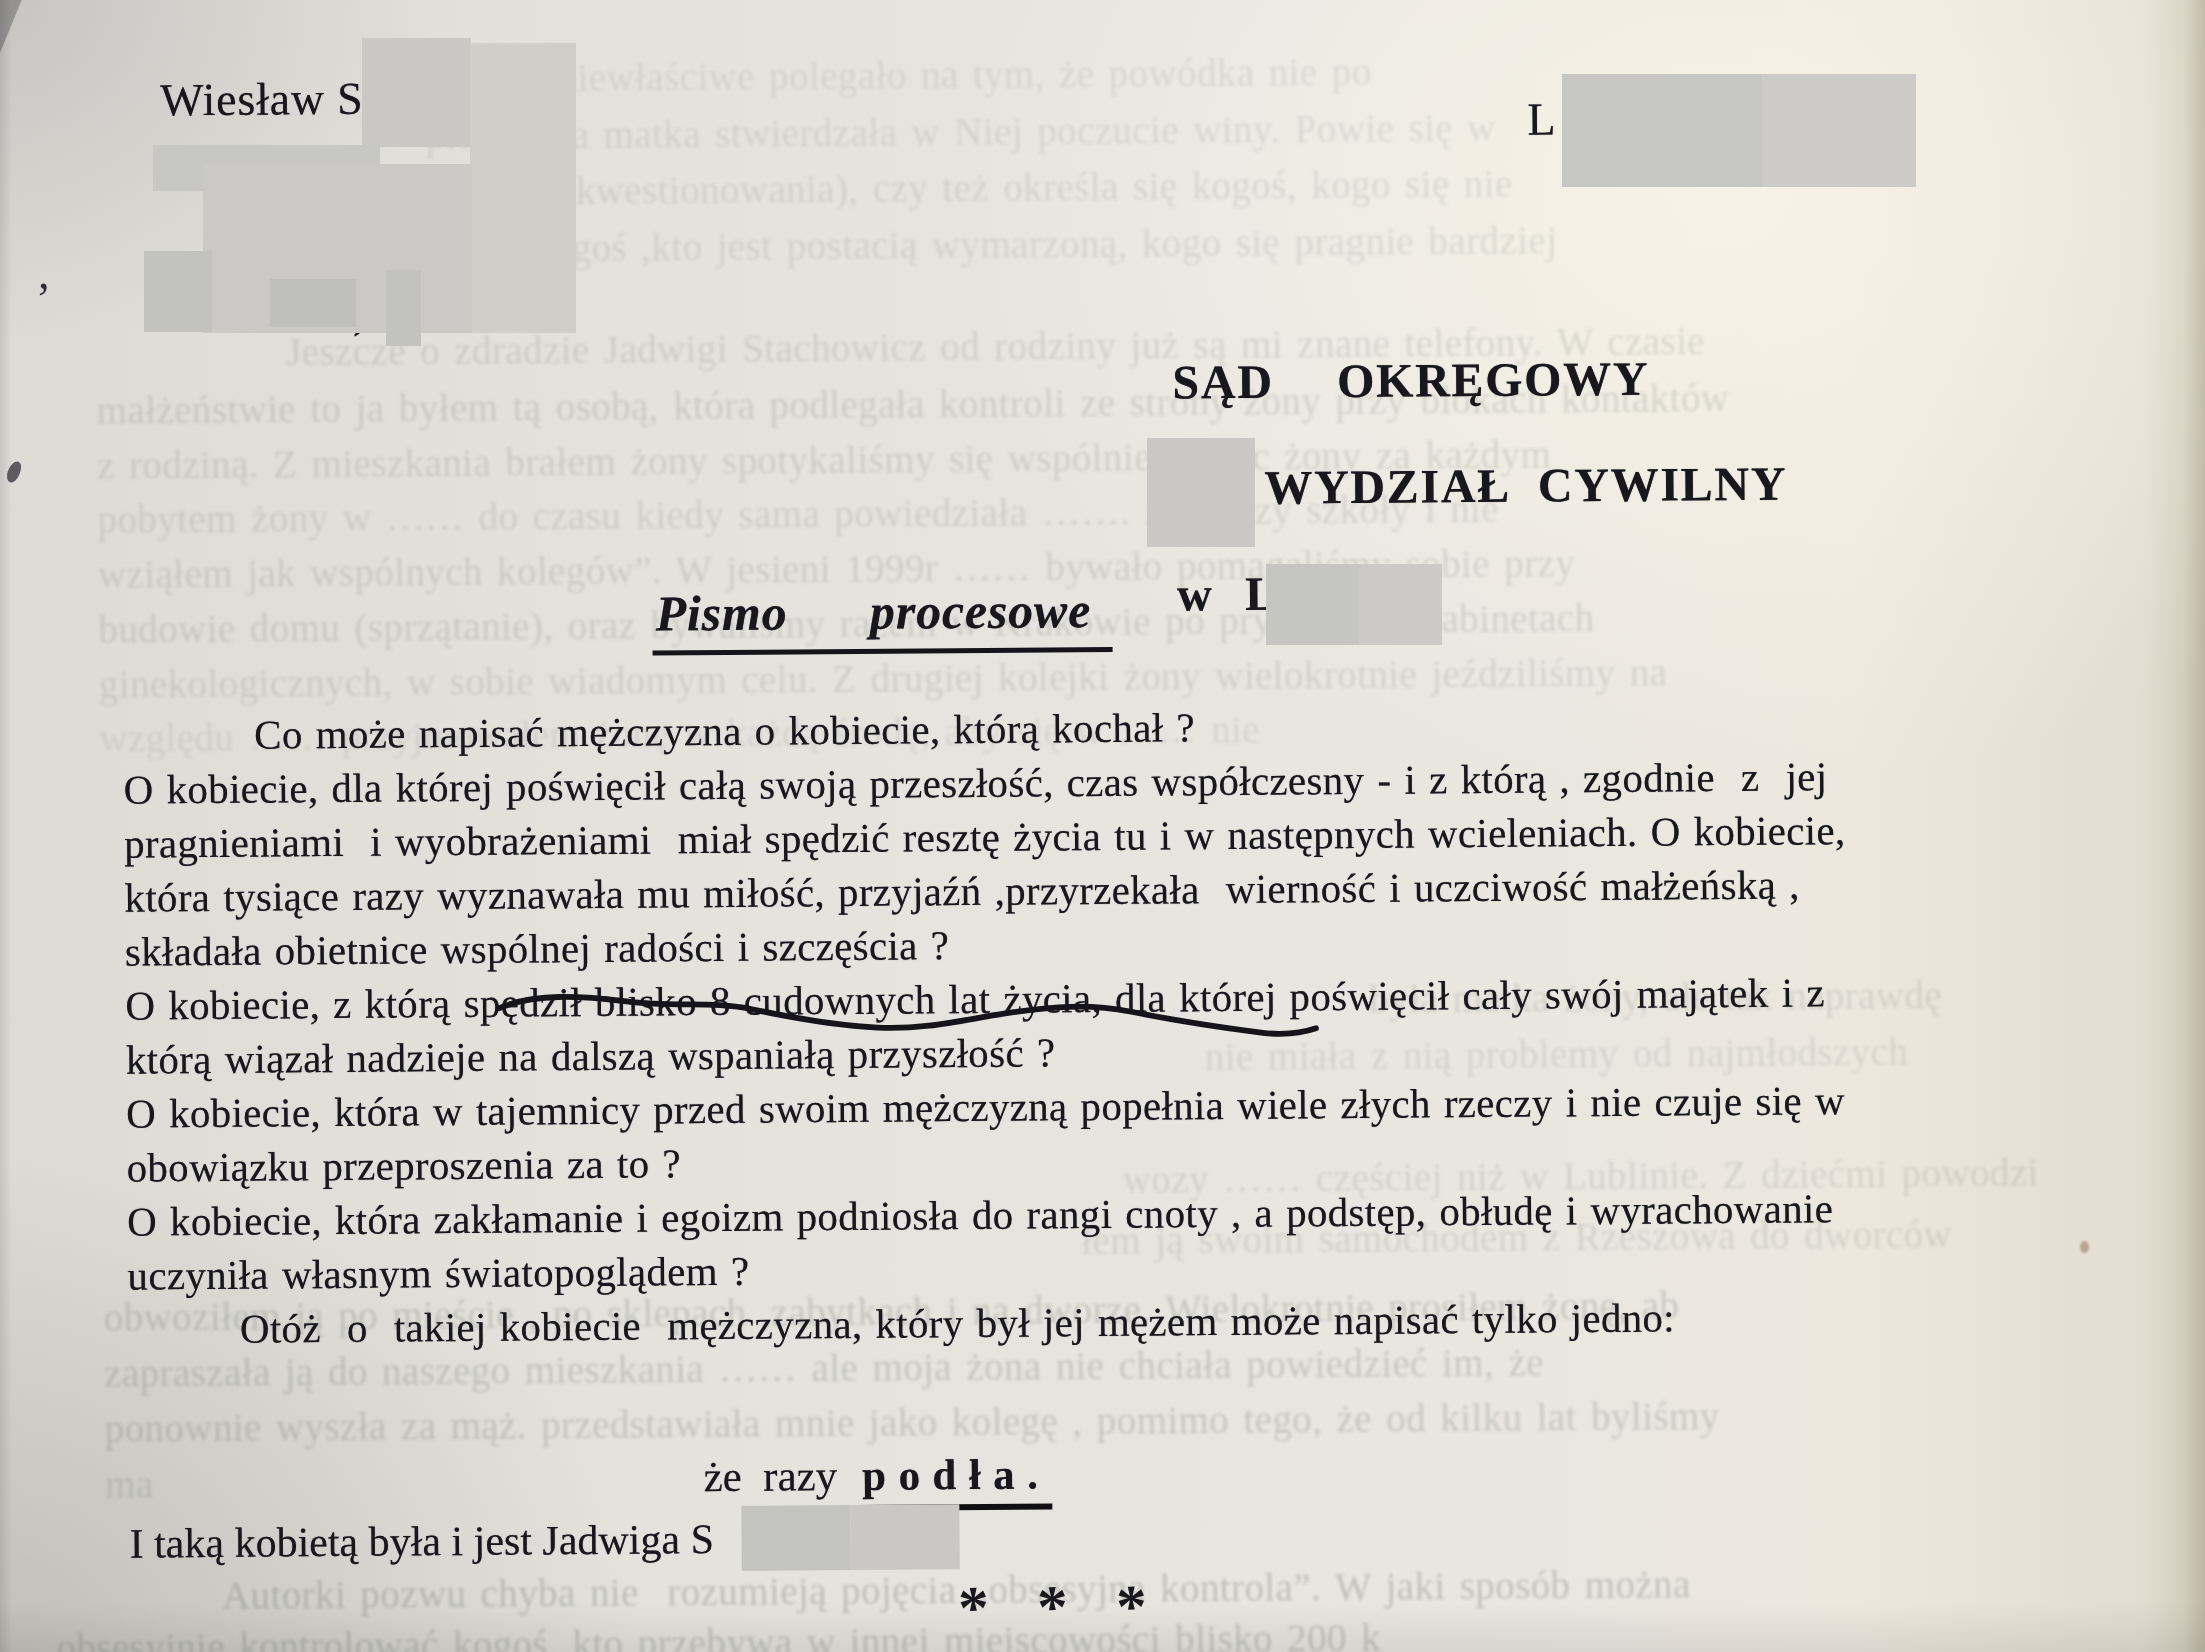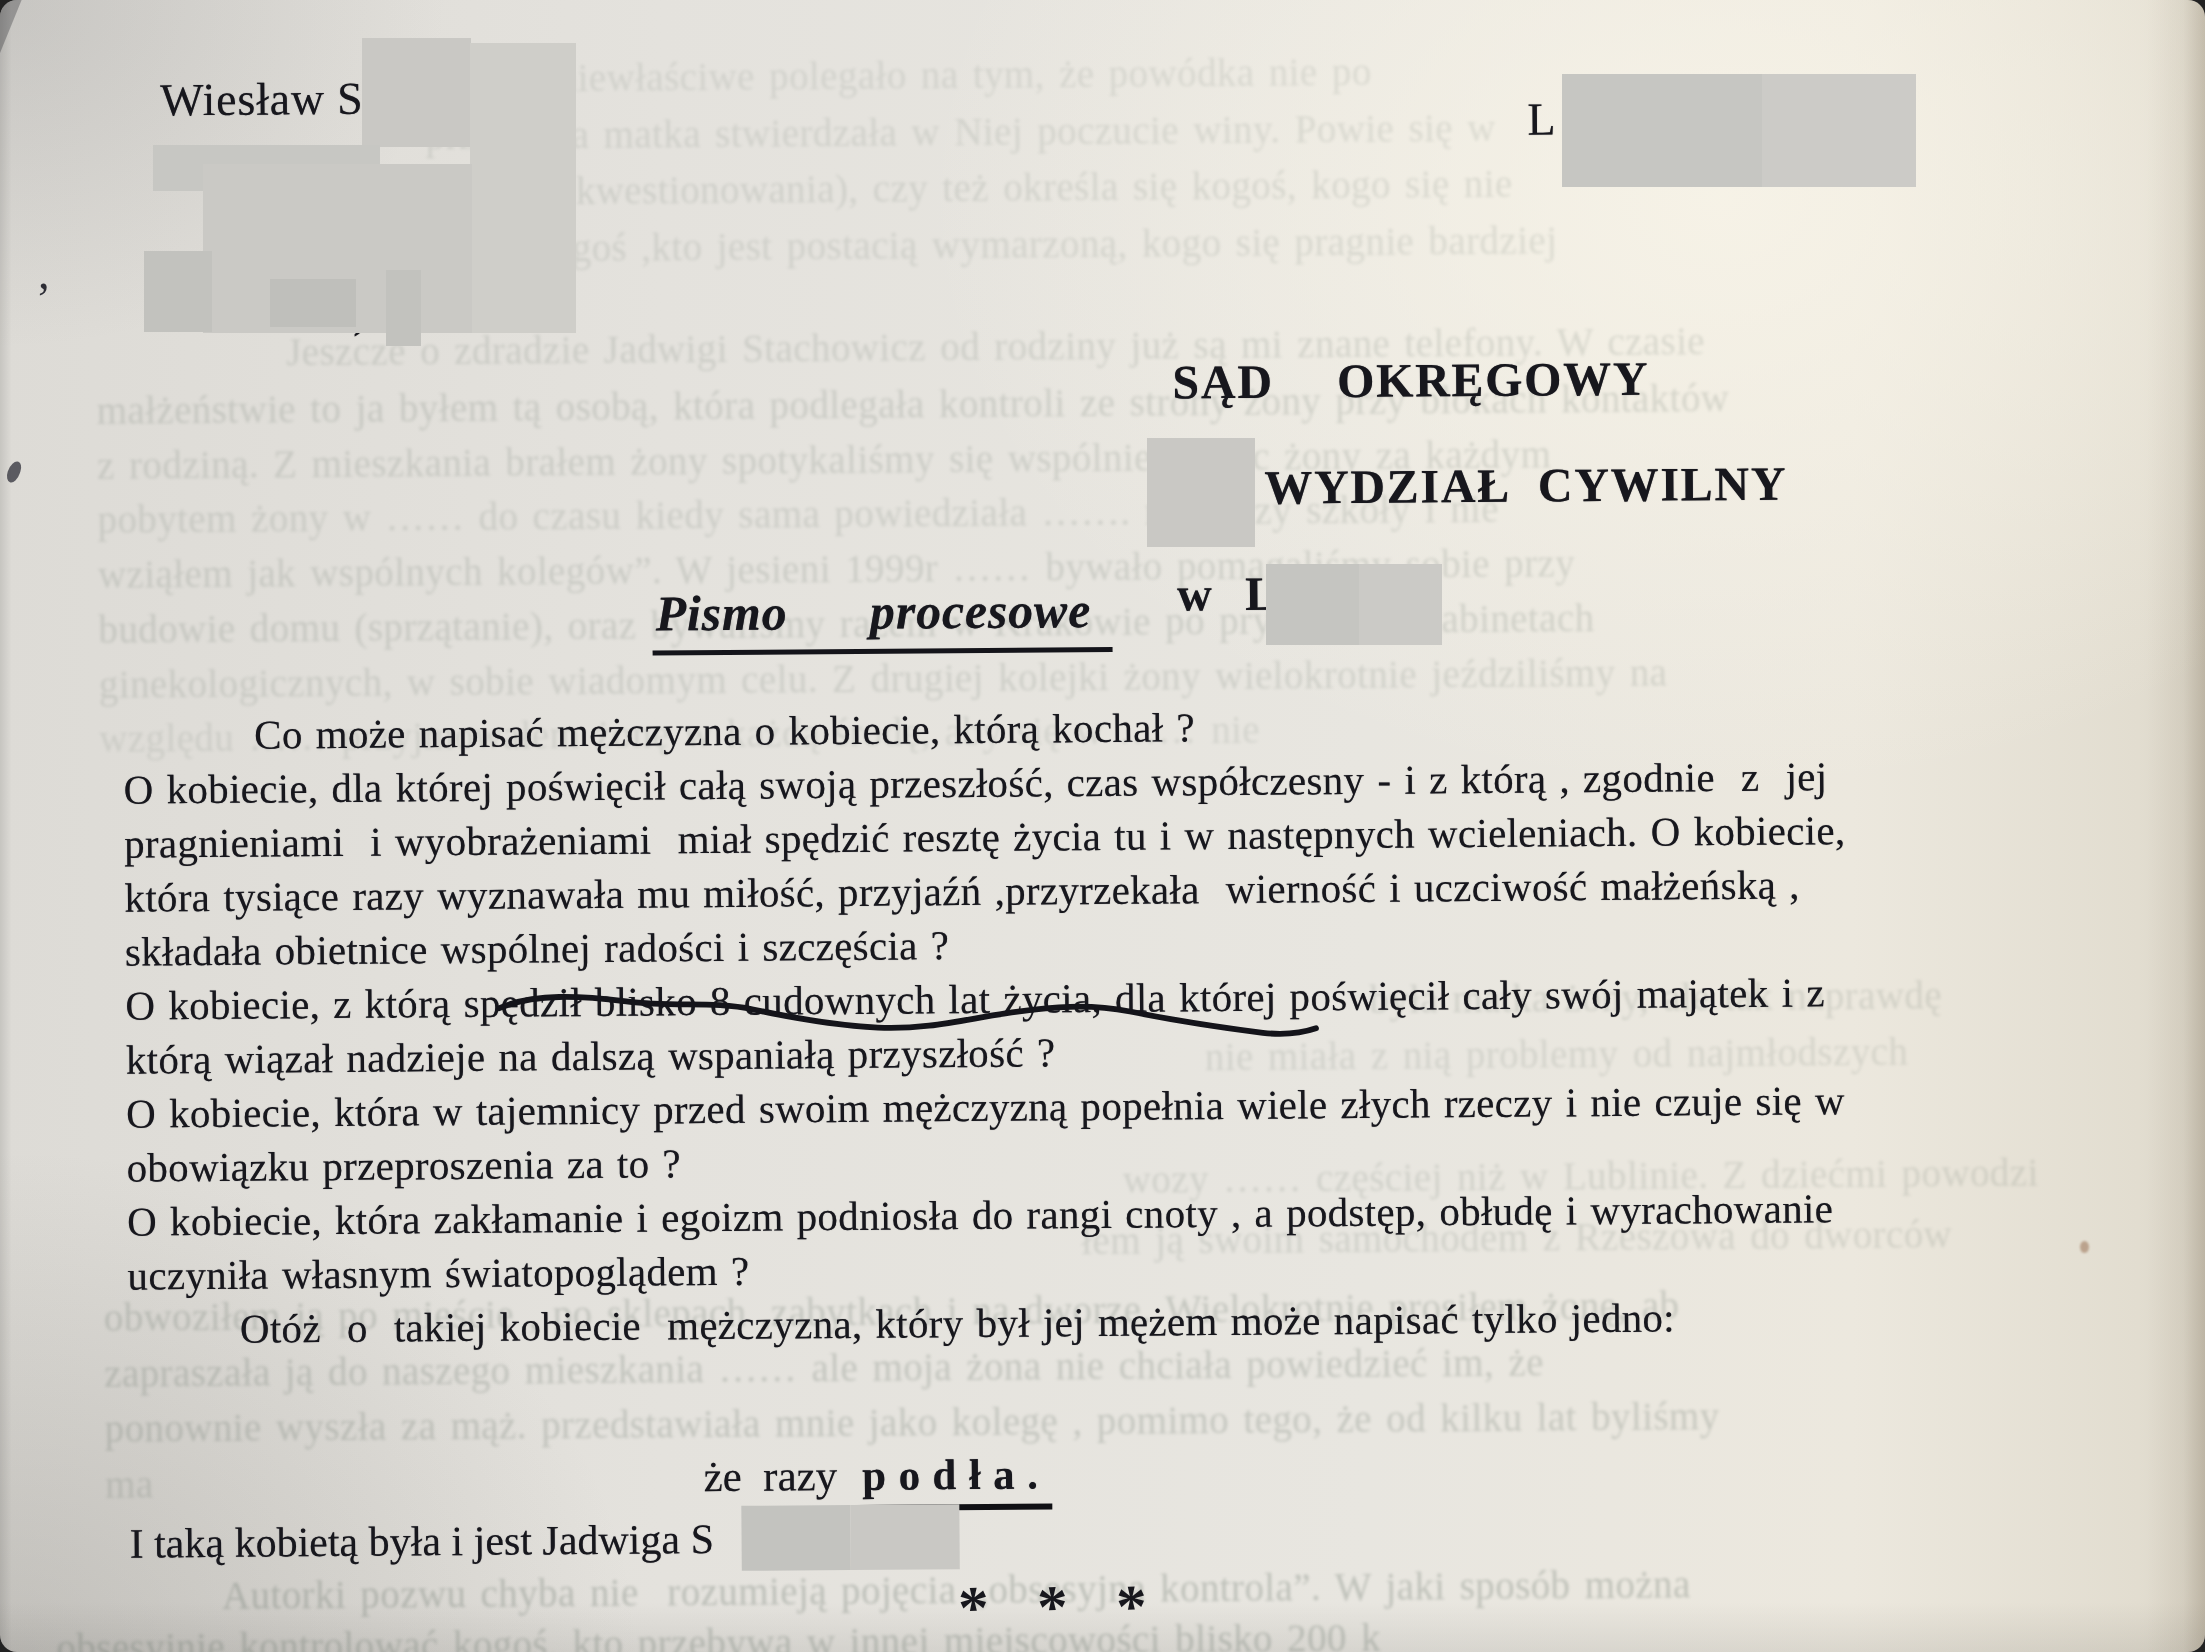--- a/index.html
+++ b/index.html
@@ -8,21 +8,20 @@
     width:2205px;height:1652px;
     overflow:hidden;
     background:
       radial-gradient(1327px 995px at 78% 12%, rgba(248,244,232,.85), rgba(248,244,232,0) 60%),
       radial-gradient(1161px 912px at 0% 100%, rgba(120,118,114,.28), rgba(120,118,114,0) 55%),
       radial-gradient(746px 581px at 0% 0%, rgba(110,110,112,.20), rgba(110,110,112,0) 60%),
       linear-gradient(90deg, #dddbd6 0%, #e4e2dd 30%, #e8e6e0 62%, #ece8de 84%, #e2ddd0 97%, #d8d2c4 100%),
       #e4e2dd;
     font-family:"Liberation Serif", serif;
     color:#17171d;
-    border-radius:17px;
   }
   .photo::after{ 
     content:"";position:absolute;inset:0;pointer-events:none;
     background:
       linear-gradient(90deg, rgba(0,0,0,.10) 0, rgba(0,0,0,0) 11.6px),
       linear-gradient(270deg, rgba(92,76,50,.22) 0, rgba(92,76,50,.06) 21.6px, rgba(92,76,50,0) 58px),
       linear-gradient(0deg, rgba(60,58,54,.10) 0, rgba(60,58,54,0) 50px);
   }
   .tilt{position:absolute;inset:0;transform:rotate(-0.45deg);transform-origin:1103px 829px;z-index:2;}
   .redactions{position:absolute;inset:0;z-index:5;}

